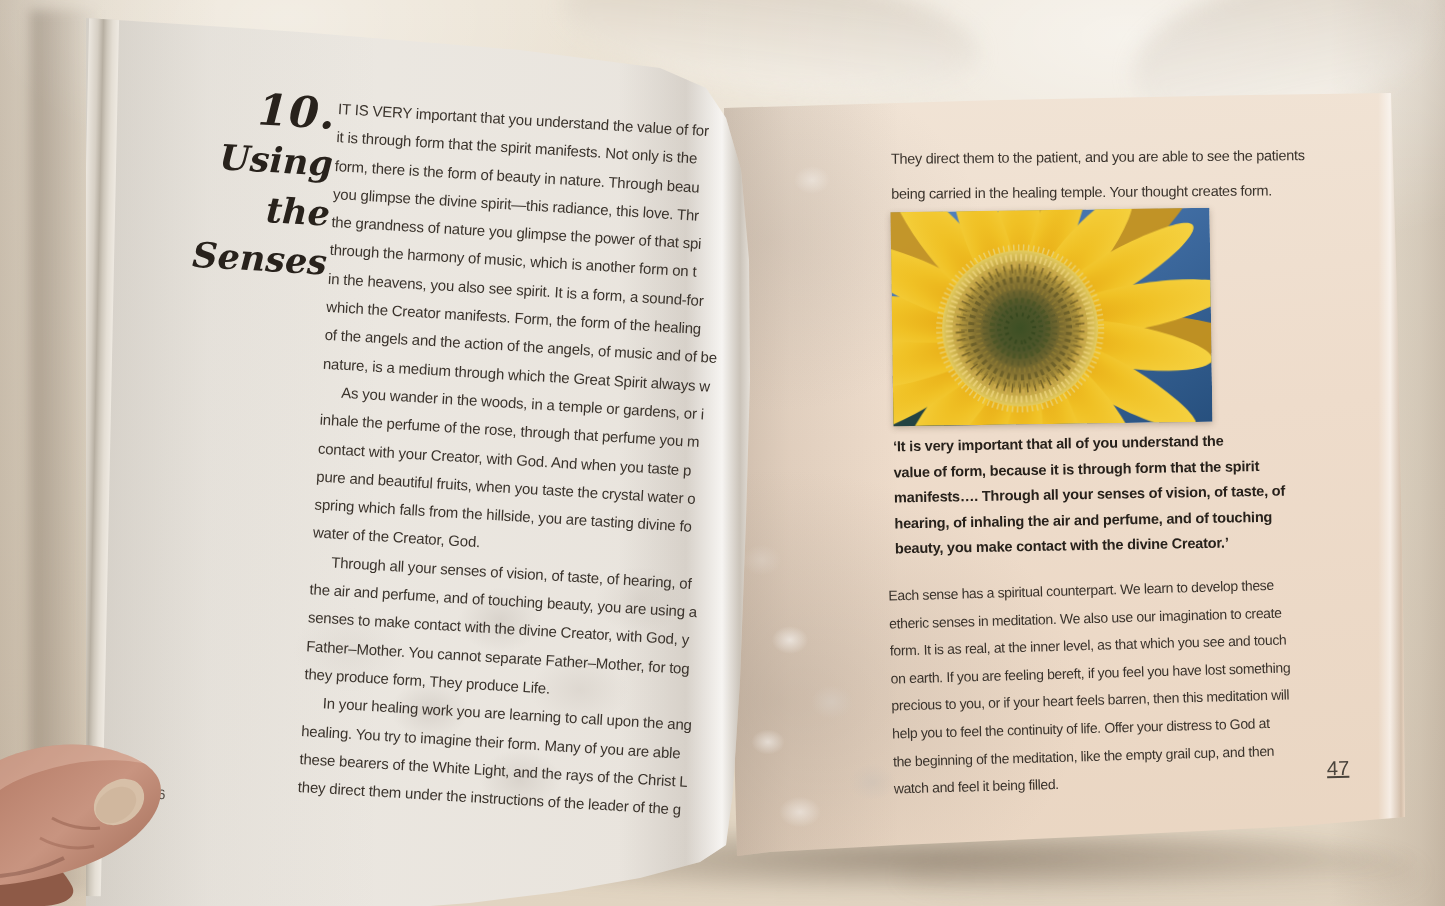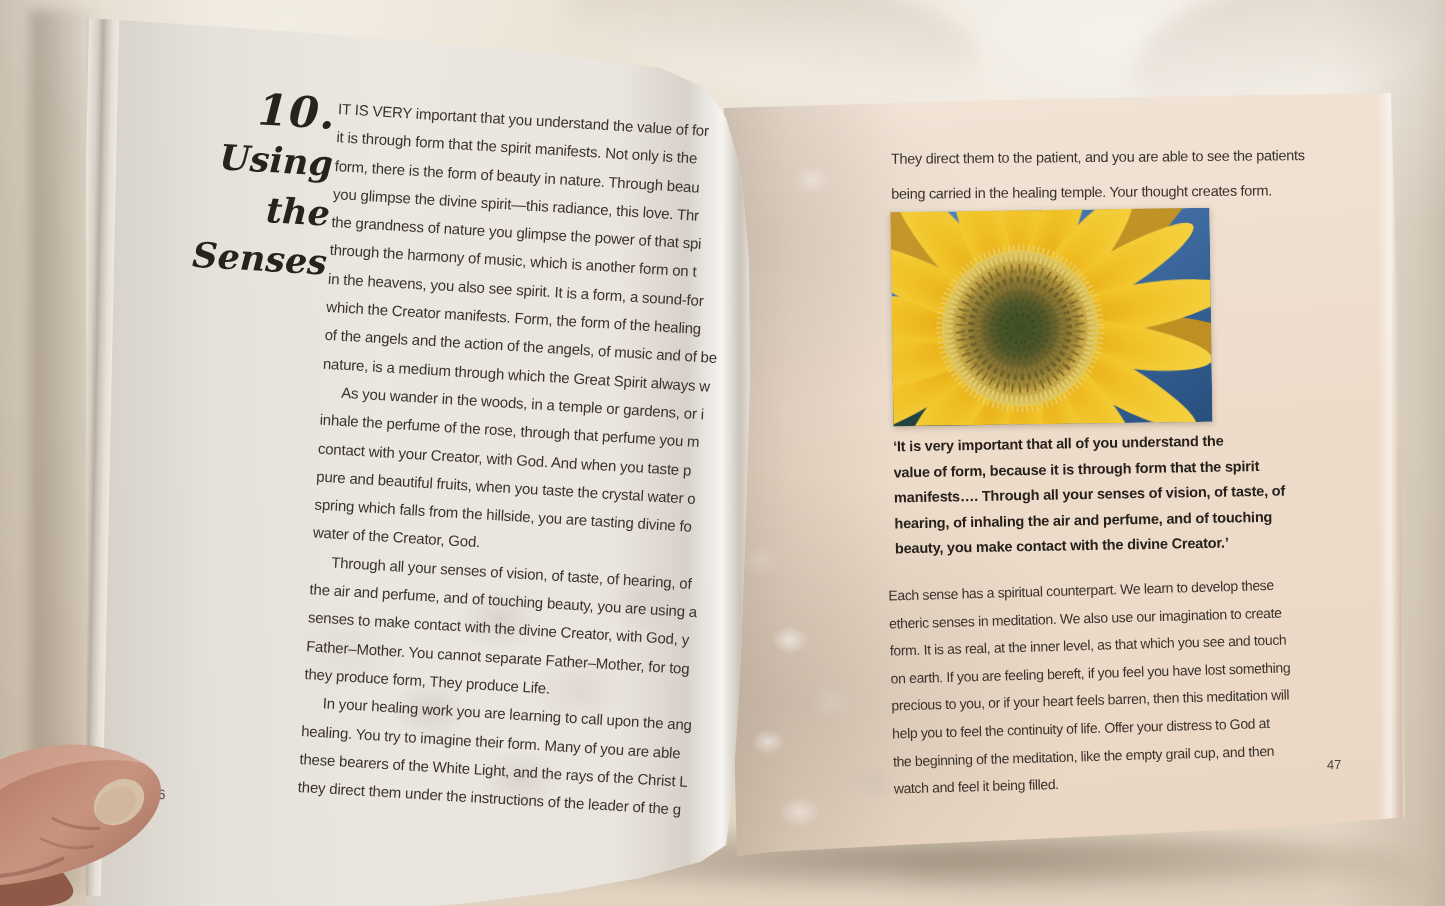--- a/index.html
+++ b/index.html
@@ -44,21 +44,21 @@
       linear-gradient(175deg, #f2e7da 0%, #eedccb 50%, #e9d5c1 100%);}
 
   .rp-line{white-space:nowrap;color:#3a332c;}
   .rp-intro{position:absolute;left:891px;top:140px;font-size:14.5px;line-height:35px;
             letter-spacing:-0.3px;transform:rotate(-0.5deg);}
   .rp-quote{position:absolute;left:894px;top:431px;font-size:14.5px;line-height:25.5px;
             font-weight:700;letter-spacing:-0.2px;color:#27211b;transform:rotate(-1deeg);transform:rotate(-1deg);}
   .rp-quote .rp-line{color:#27211b;}
   .rp-body{position:absolute;left:891px;top:577px;font-size:14px;line-height:27.6px;
            letter-spacing:-0.35px;transform:rotate(-1.6deg);}
-  .rp-num{position:absolute;left:1327px;top:757px;font-size:13px;color:#4a443c;transform:rotate(-1deg);}
+  .rp-num{position:absolute;left:1327px;top:757px;font-size:20px;color:#4a443c;transform:rotate(-1deg);text-decoration:underline;}
 
   .photo{position:absolute;left:892px;top:210px;width:319px;height:214px;transform:rotate(-0.8deg);
          box-shadow:0 2px 6px rgba(80,60,40,.30);}
   .photo svg{display:block;width:100%;height:100%;}
 
   
   .page-left{position:absolute;inset:0;
     clip-path:polygon(86px 18px,300px 32px,520px 50px,660px 68px,706px 88px,726px 118px,741px 170px,749px 260px,750px 380px,746px 520px,740px 680px,733px 790px,726px 845px,700px 862px,640px 878px,560px 892px,470px 903px,430px 906px,86px 906px);
     background:
       linear-gradient(90deg, rgba(0,0,0,0) 618px, rgba(112,100,88,.15) 686px, rgba(255,255,255,.6) 722px, rgba(138,126,110,.32) 740px, rgba(138,126,110,.05) 750px),

